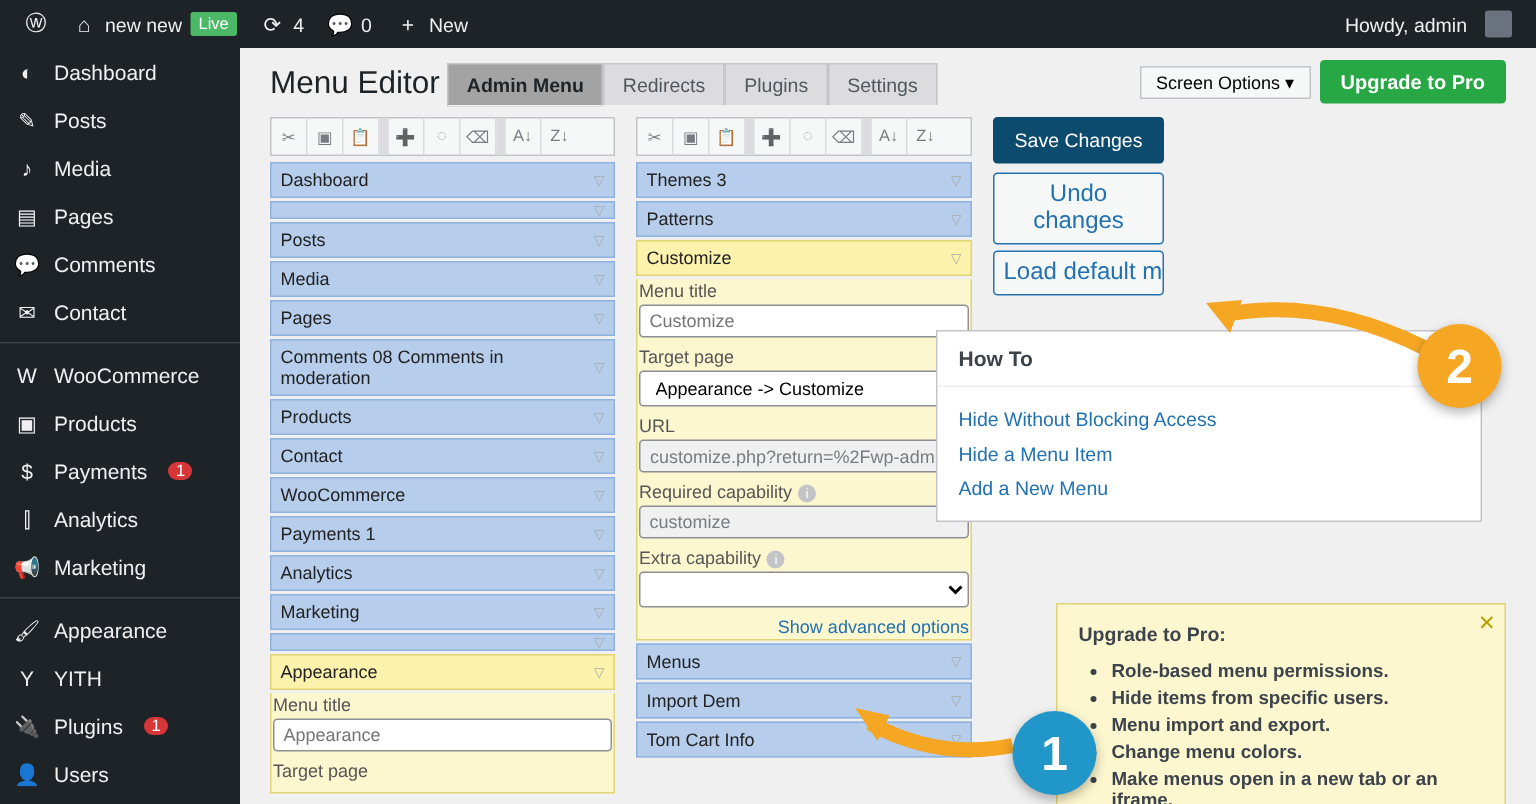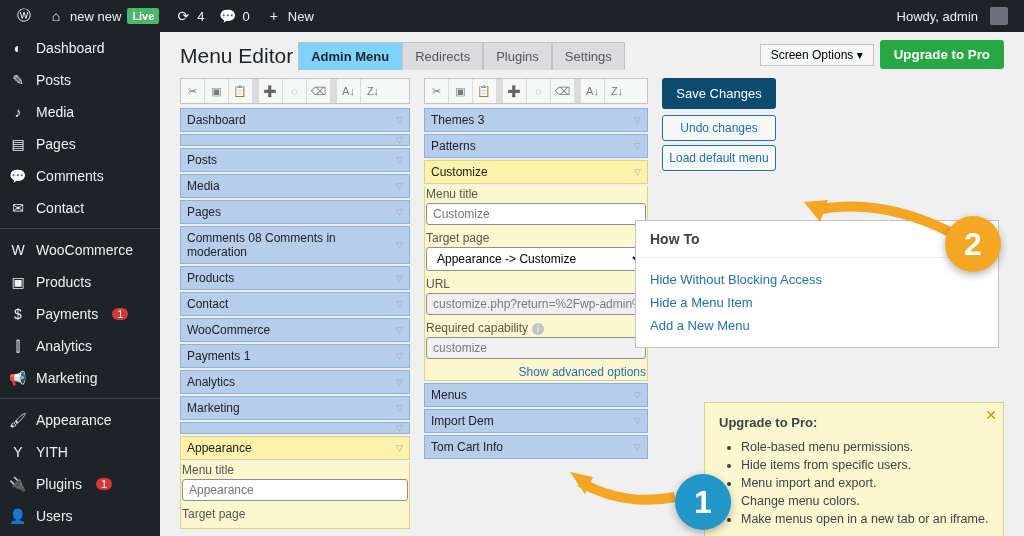--- a/index.html
+++ b/index.html
@@ -1,32 +1,32 @@
 <!DOCTYPE html>
 <html><head>
 <meta charset="utf-8">
 <style>
 * { box-sizing: border-box; margin: 0; padding: 0; }
 body { font-family: -apple-system, sans-serif; font-size: 13px; color: #3c434a; background: linear-gradient(135deg, #f4a261, #e76f51, #264653, #e9c46a); width: 1024px; height: 536px; overflow: hidden; }
 .frame { width: 1024px; height: 536px; position: relative; }
 .adminbar { height: 32px; background: #1d2327; color: #f0f0f1; display: flex; align-items: center; padding: 0 8px; font-size: 13px; }
 .adminbar .ab-item { display: flex; align-items: center; padding: 0 8px; gap: 6px; cursor: pointer; }
 .adminbar .spacer { flex: 1; }
-.livebadge { background: #4ab866; color: #fff; padding: 2px 5px; border-radius: 2px; font-size: 11px; font-weight: 700; }
+.livebadge { background: #4ab866; color: #fff; padding: 2px 5px; border-radius: 2px; font-size: 11px; font-weight: 400; }
 .main { display: flex; height: 504px; }
 .sidebar { width: 160px; background: #1d2327; color: #f0f0f1; overflow: hidden; }
 .sidebar .mi { display: flex; align-items: center; padding: 8px 10px; gap: 10px; cursor: pointer; color: #f0f0f1; font-size: 14px; position: relative; }
 .sidebar .sep { height: 5px; border-bottom: 1px solid #3c434a; margin-bottom: 5px; }
 .icon { width: 16px; height: 16px; display: inline-flex; align-items: center; justify-content: center; font-size: 14px; }
 .badge { background: #d63638; color: #fff; border-radius: 9px; padding: 0 5px; font-size: 11px; margin-left: 4px; }
 .content { flex: 1; background: #f0f0f1; padding: 0 20px; position: relative; overflow: hidden; }
 .heading { display: flex; align-items: center; gap: 0; padding: 12px 0 10px; }
 .heading h1 { font-size: 21px; font-weight: 400; color: #1d2327; margin-right: 5px; }
 .tab { padding: 6px 12px; border: 1px solid #c3c4c7; background: #dcdcde; color: #50575e; border-bottom: none; margin-right: 0; cursor: pointer; font-size: 13px; }
-.tab.active { background: #7dd3fc; border-bottom: 1px solid #f0f0f1; font-weight: 600; color: #1d2327; }
+.tab.active { background: #a3a3a3; border-bottom: 1px solid #f0f0f1; font-weight: 600; color: #1d2327; }
 .topright { position: absolute; top: 8px; right: 20px; display: flex; gap: 6px; align-items: center; }
 .sobtn { background: #f6f7f7; border: 1px solid #c3c4c7; padding: 3px 10px; font-size: 12px; cursor: pointer; }
 .upgrade { background: #28a745; color: #fff; border: none; padding: 7px 14px; font-weight: 600; cursor: pointer; border-radius: 3px; }
 .cols { display: flex; gap: 14px; }
 .col { position: relative; }
 .col.c1 { width: 230px; }
 .col.c2 { width: 224px; }
 .col.c3 { width: 114px; }
 .toolbar { display: flex; gap: 0; border: 1px solid #c3c4c7; background: #f6f7f7; margin-bottom: 4px; }
 .tbtn { width: 24px; height: 24px; border-right: 1px solid #dcdcde; display: flex; align-items: center; justify-content: center; cursor: pointer; font-size: 11px; color: #787c82; }
@@ -36,29 +36,29 @@
 .mitem .tri { font-size: 9px; color: #aaa; }
 .mitem.sepitem { height: 12px; padding: 0 6px; }
 .mitem.expanded { background: #fdf2ab; border-color: #e0d478; }
 .panel { background: #fdf7d0; border: 1px solid #e0d478; border-top: none; padding: 1px; margin-bottom: 2px; }
 .fld { margin-bottom: 6px; }
 .fld label { display: block; font-size: 12px; color: #555; margin-bottom: 2px; }
 .fld input, .fld select { width: 100%; padding: 3px 6px; border: 1px solid #8c8f94; border-radius: 3px; font-size: 12px; background: #fff; }
 .fld input[readonly] { background: #f0f0f1; color: #787c82; }
 .advlink { text-align: right; font-size: 12px; color: #2271b1; cursor: pointer; }
 .savebtn { background: #0c4a6e; color: #fff; border: none; padding: 8px 12px; width: 100%; border-radius: 3px; cursor: pointer; font-size: 13px; margin-bottom: 6px; }
-.linkbtn { background: #f6f7f7; border: 1px solid #2271b1; color: #2271b1; padding: 5px 6px; width: 100%; border-radius: 3px; cursor: pointer; font-size: 12px; margin-bottom: 4px; }
-.howto { width: 364px; border: 1px solid #c3c4c7; background: #fff; position: absolute; right: 25px; top: 188px; }
+.linkbtn { background: #f6f7f7; border: 1px solid #2271b1; color: #2271b1; padding: 5px 6px; width: 100%; border-radius: 3px; cursor: pointer; font-size: 16px; margin-bottom: 4px; }
+.howto { width: 364px; border: 1px solid #c3c4c7; background: #fff; position: absolute; right: 36px; top: 188px; }
 .howto .hd { display: flex; justify-content: space-between; padding: 10px 14px; border-bottom: 1px solid #eee; font-size: 14px; font-weight: 600; }
 .howto .bd { padding: 10px 14px; }
 .howto .bd a { display: block; color: #2271b1; text-decoration: none; padding: 4px 0; font-size: 13px; }
 .promo { width: 300px; background: #fdf7d0; border: 1px solid #e0d478; padding: 12px 14px; position: absolute; right: 20px; top: 370px; font-size: 13px; }
 .promo .close { position: absolute; right: 6px; top: 4px; color: #b8a000; cursor: pointer; font-size: 14px; }
 .promo ul { list-style: disc; padding-left: 22px; margin: 8px 0; }
-.promo li { padding: 2px 0; font-size: 12.5px; }
+.promo li { padding: 2px 0; font-size: 12.5px; font-weight: bold; }
 .callout { position: absolute; width: 56px; height: 56px; border-radius: 50%; display: flex; align-items: center; justify-content: center; color: #fff; font-size: 32px; font-weight: 700; box-shadow: 0 3px 8px rgba(0,0,0,0.3); z-index: 50; }
 .callout.c1 { background: #2196c9; left: 515px; top: 442px; }
 .callout.c2 { background: #f5a623; left: 785px; top: 184px; }
 .arrow { position: absolute; z-index: 49; }
 .arrow svg { overflow: visible; }
 .infoicon { display: inline-block; width: 12px; height: 12px; border-radius: 50%; background: #c3c4c7; color: #fff; font-size: 9px; text-align: center; line-height: 12px; margin-left: 4px; }
 </style>
 </head>
 <body>
 
@@ -275,20 +275,21 @@
               <div class="mitem expanded">
                 <span>Customize</span>
                 <span class="tri">▽</span>
               </div>
             </div>
           <div class="panel">
             <div class="fld"><label>Menu title</label><input type="text" placeholder="Customize" style=""></div>
             <div class="fld"><label>Target page</label><select><option>Appearance -&gt; Customize</option></select></div>
             <div class="fld"><label>URL</label><input type="text" readonly="" value="customize.php?return=%2Fwp-admin%2Fopt" style=""></div>
             <div class="fld"><label><span>Required capability</span><span class="infoicon">i</span></label><input type="text" readonly="" value="customize" style=""></div>
+            <div class="fld"><label><span>Extra capability</span><span class="infoicon">i</span></label><select><option></option></select></div>
             <div class="advlink">Show advanced options</div>
           </div>
           <div id="col2bot">
               <div class="mitem">
                 <span>Menus</span>
                 <span class="tri">▽</span>
               </div>
               <div class="mitem">
                 <span>Import Dem</span>
                 <span class="tri">▽</span>

